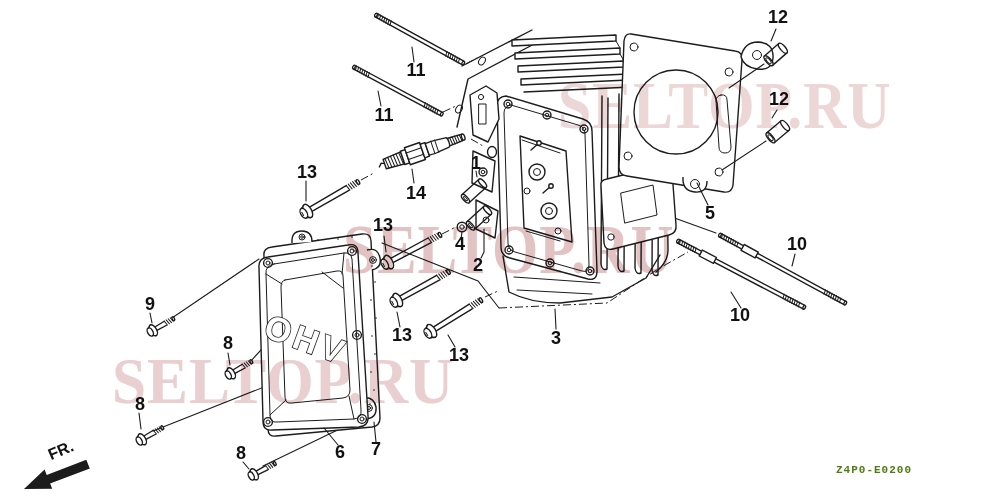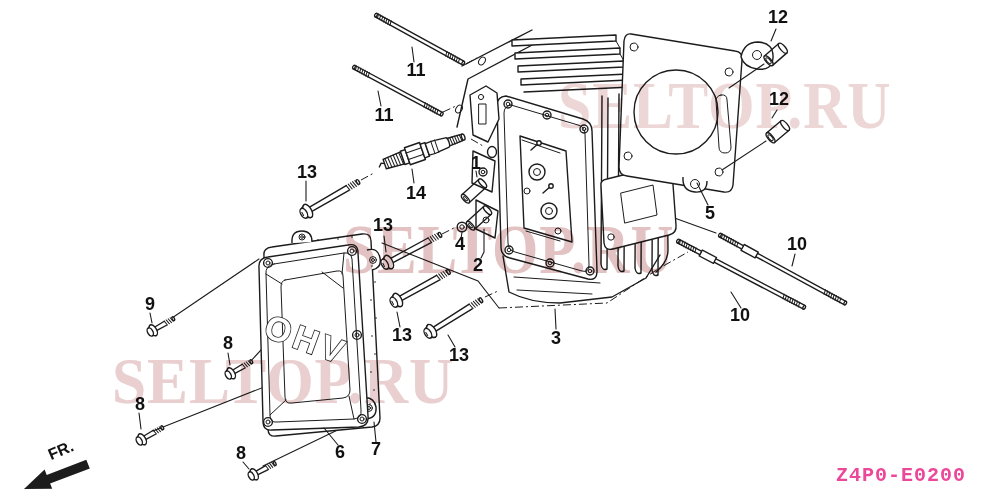--- a/index.html
+++ b/index.html
@@ -29,22 +29,22 @@
     font-family:"Liberation Sans", sans-serif; font-weight:bold; font-size:16px; fill:#111;
   }
 
   .wm {
     position:absolute; font-family:"Liberation Serif", serif; font-weight:bold;
     white-space:nowrap; line-height:1; letter-spacing:1px;
     mix-blend-mode:multiply; pointer-events:none; transform-origin:left top; z-index:3;
   }
   .code {
     position:absolute; left:836px; top:464px; z-index:2;
-    font-family:"Liberation Mono", monospace; font-weight:600; font-size:20px;
-    letter-spacing:1px; color:#ec4899;
+    font-family:"Liberation Mono", monospace; font-weight:600; font-size:11px;
+    letter-spacing:1px; color:#4d7c0f;
   }
 </style>
 </head>
 <body>
 
 <div class="stage">
 
   <svg class="art" width="1000" height="499" viewBox="0 0 1000 499">
 
     <defs>

